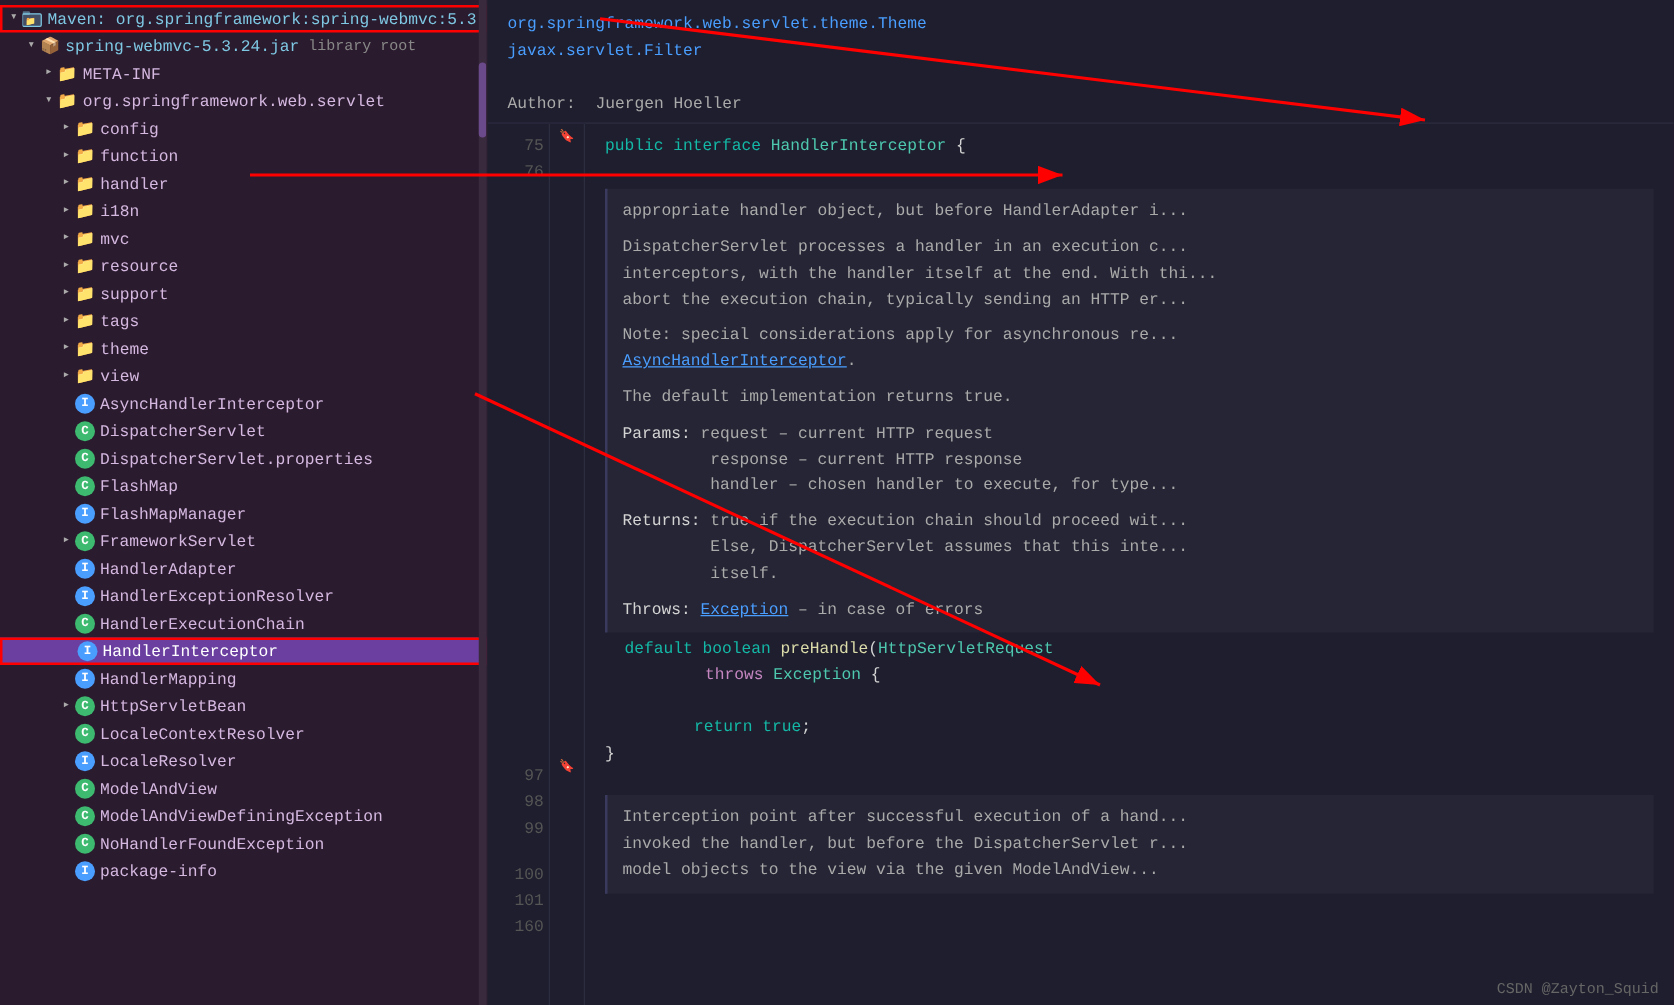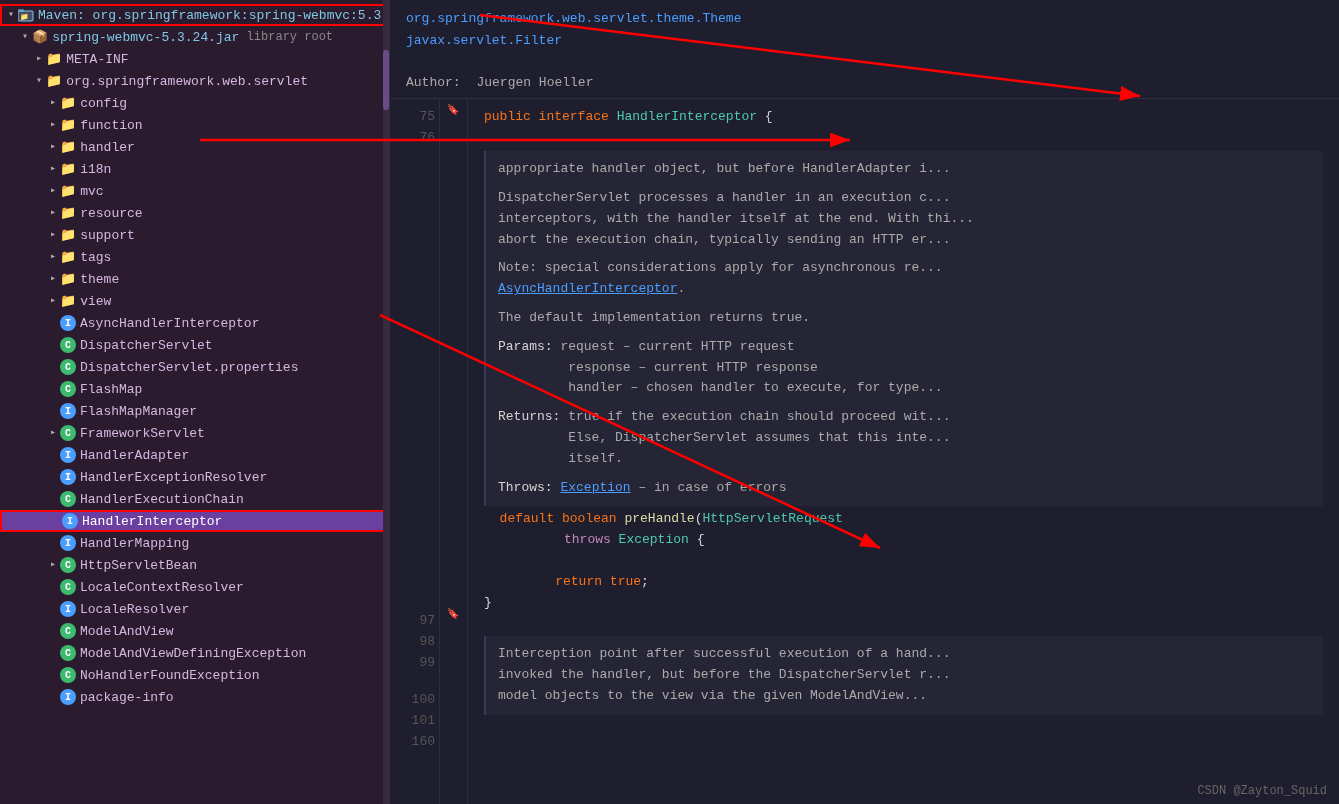--- a/index.html
+++ b/index.html
@@ -126,21 +126,21 @@
       position: relative;
     }
 
     .code-line {
       white-space: pre;
       display: flex;
       align-items: center;
       min-height: 21px;
     }
 
-    .kw-blue { color: #f97316; }
+    .kw-blue { color: #14b8a6; }
     .kw-purple { color: #c586c0; }
     .kw-yellow { color: #dcdcaa; }
     .kw-green { color: #4ec9b0; }
     .kw-white { color: #d4d4d4; }
     .kw-link { color: #4a9eff; text-decoration: underline; }
 
     
     .arrows-overlay {
       position: absolute;
       top: 0; left: 0;

